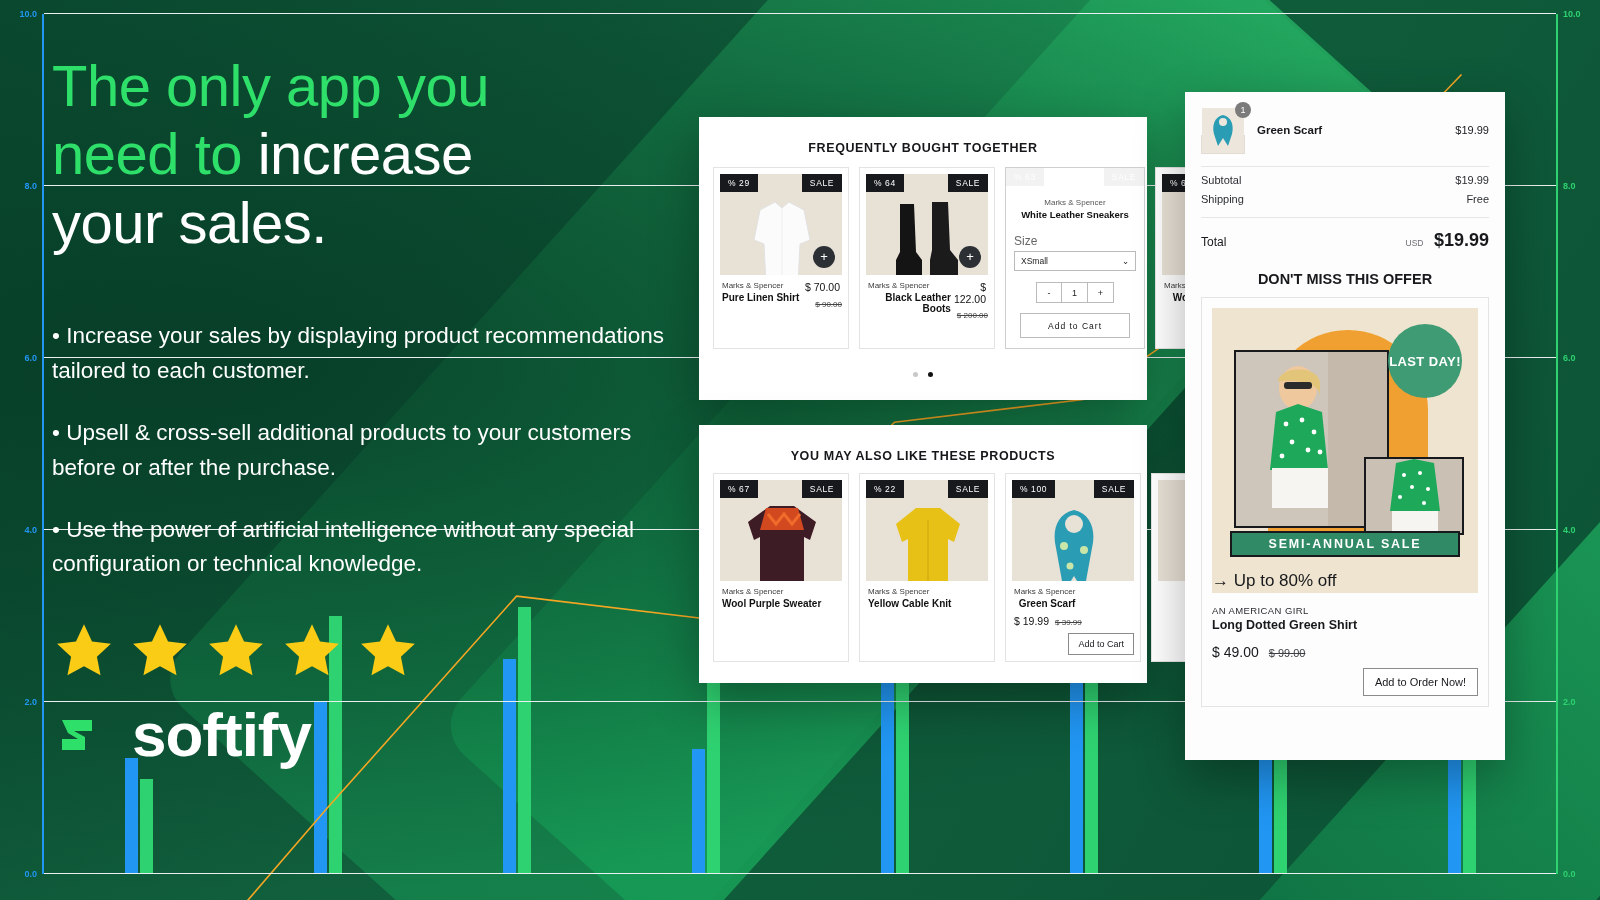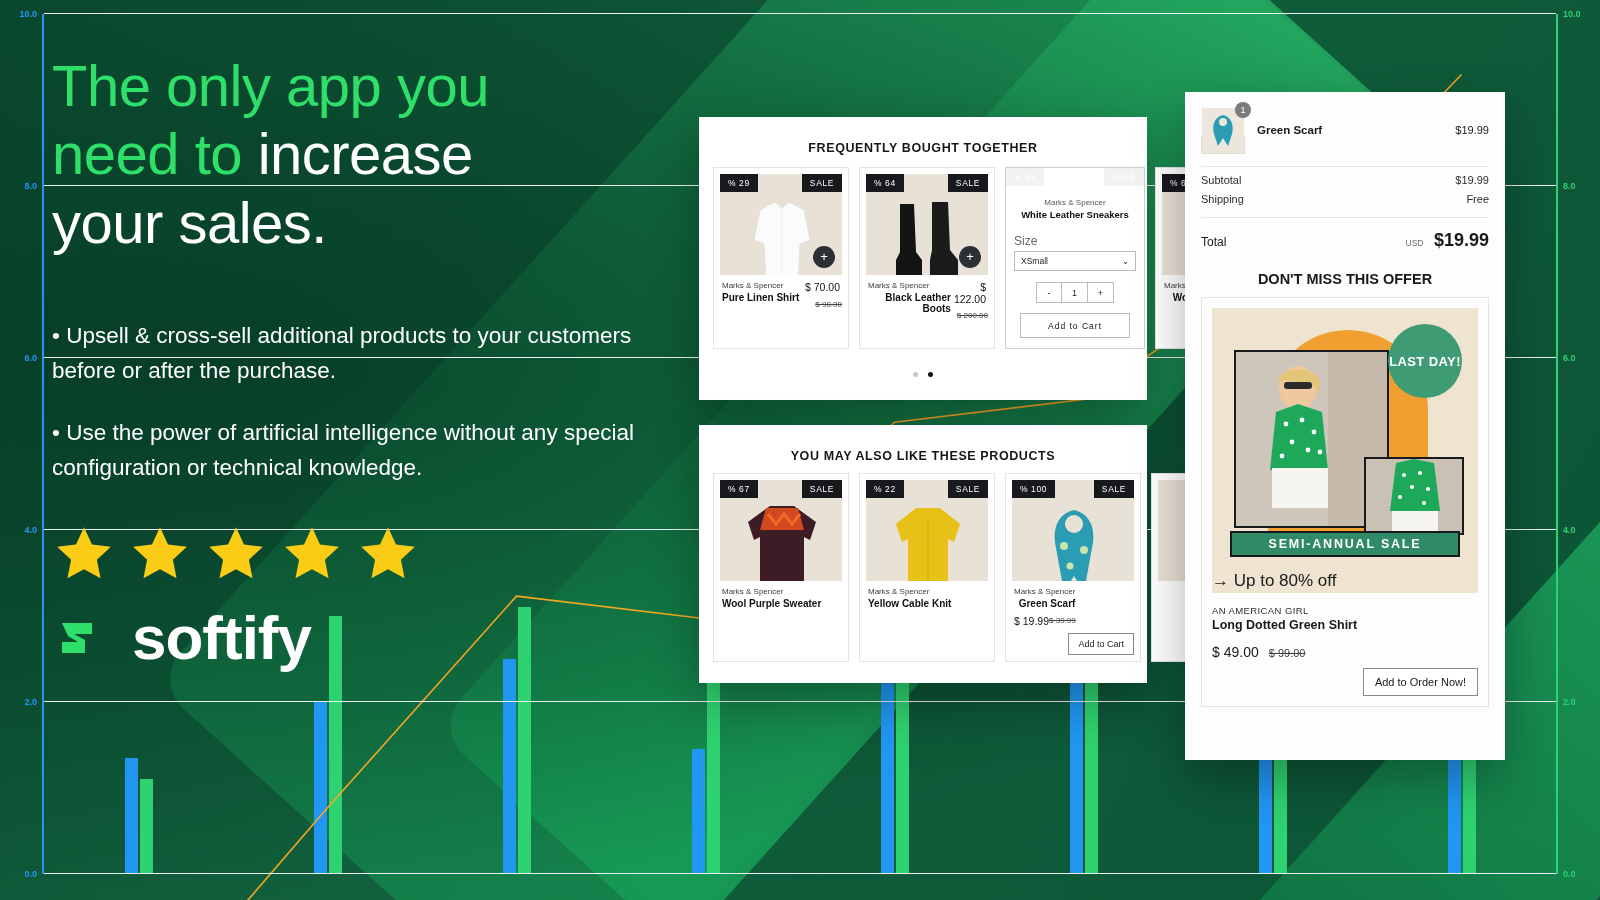--- a/index.html
+++ b/index.html
@@ -197,20 +197,21 @@
 </div>
 
 <div class="left">
   <h1 class="headline">
     <span class="hl-green">The only app you</span><br>
     <span class="hl-green">need to </span><span>increase</span><br>
     <span>your sales.</span>
   </h1>
 
   <div class="bullets">
+    <p class="bullet">• Increase your sales by displaying product recommendations tailored to each customer.</p>
     <p class="bullet">• Upsell &amp; cross-sell additional products to your customers before or after the purchase.</p>
     <p class="bullet">• Use the power of artificial intelligence without any special configuration or technical knowledge.</p>
   </div>
 
   <div class="stars">
     <span class="star">
         <svg width="64" height="62" viewBox="0 0 24 24" fill="#facc15">
           <path d="M12 1.6l3.1 6.7 7.3.9-5.4 5 1.4 7.2L12 17.9 5.6 21.4 7 14.2 1.6 9.2l7.3-.9z"></path>
         </svg>
       </span>
@@ -395,21 +396,21 @@
             <circle cx="72" cy="70" r="4" fill="#c9e6a8"></circle>
             <circle cx="58" cy="86" r="3.5" fill="#c9e6a8"></circle>
           </svg>
       </div>
       <div class="prod-meta">
         <div>
             <div class="brand">Marks &amp; Spencer</div>
         <div class="pname">Green Scarf</div>
           </div>
       </div>
-      <div style="display:flex;align-items:flex-start;padding:2px 2px 0 2px">
+      <div style="display:flex;align-items:flex-end;gap:6px;padding:2px 2px 0 2px">
         <span class="price">$ 19.99</span>
         <span class="price-old">$ 39.99</span>
       </div>
       <div style="display:flex;justify-content:flex-end;padding-top:6px">
         <span class="offer-cta" style="float:none;margin:0;padding:5px 9px;font-size:9px">Add to Cart</span>
       </div>
     </div>
 
     <div class="prod-card">
       <div class="prod-img-wrap">

